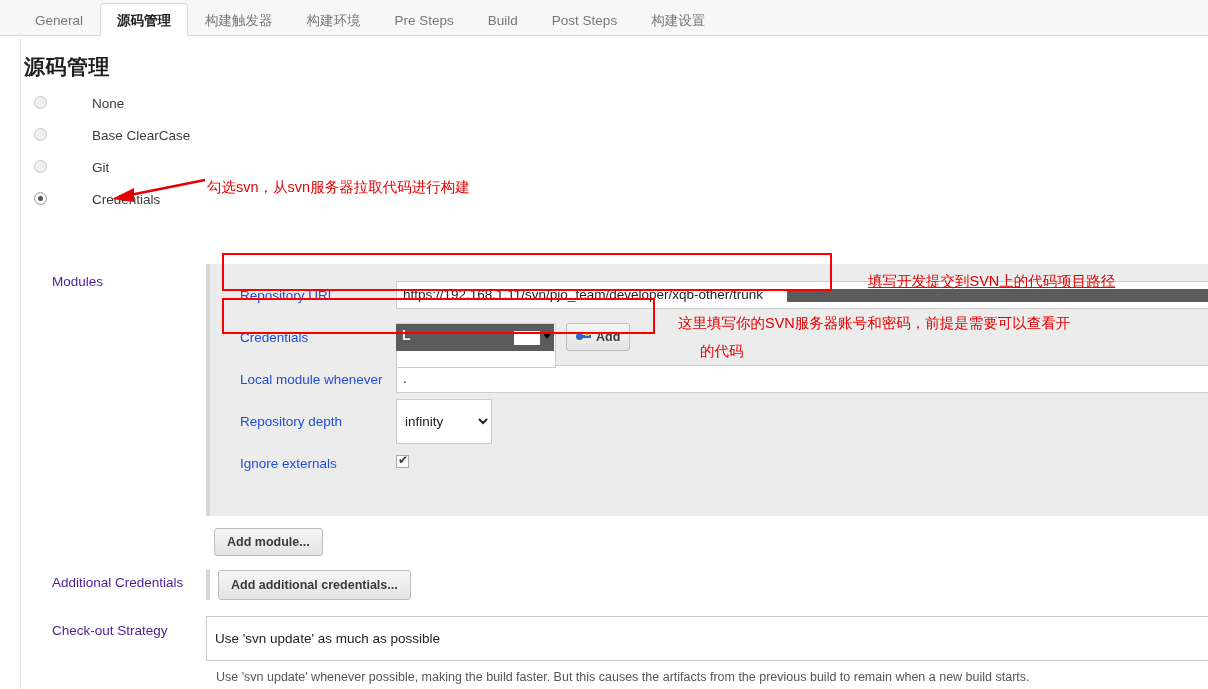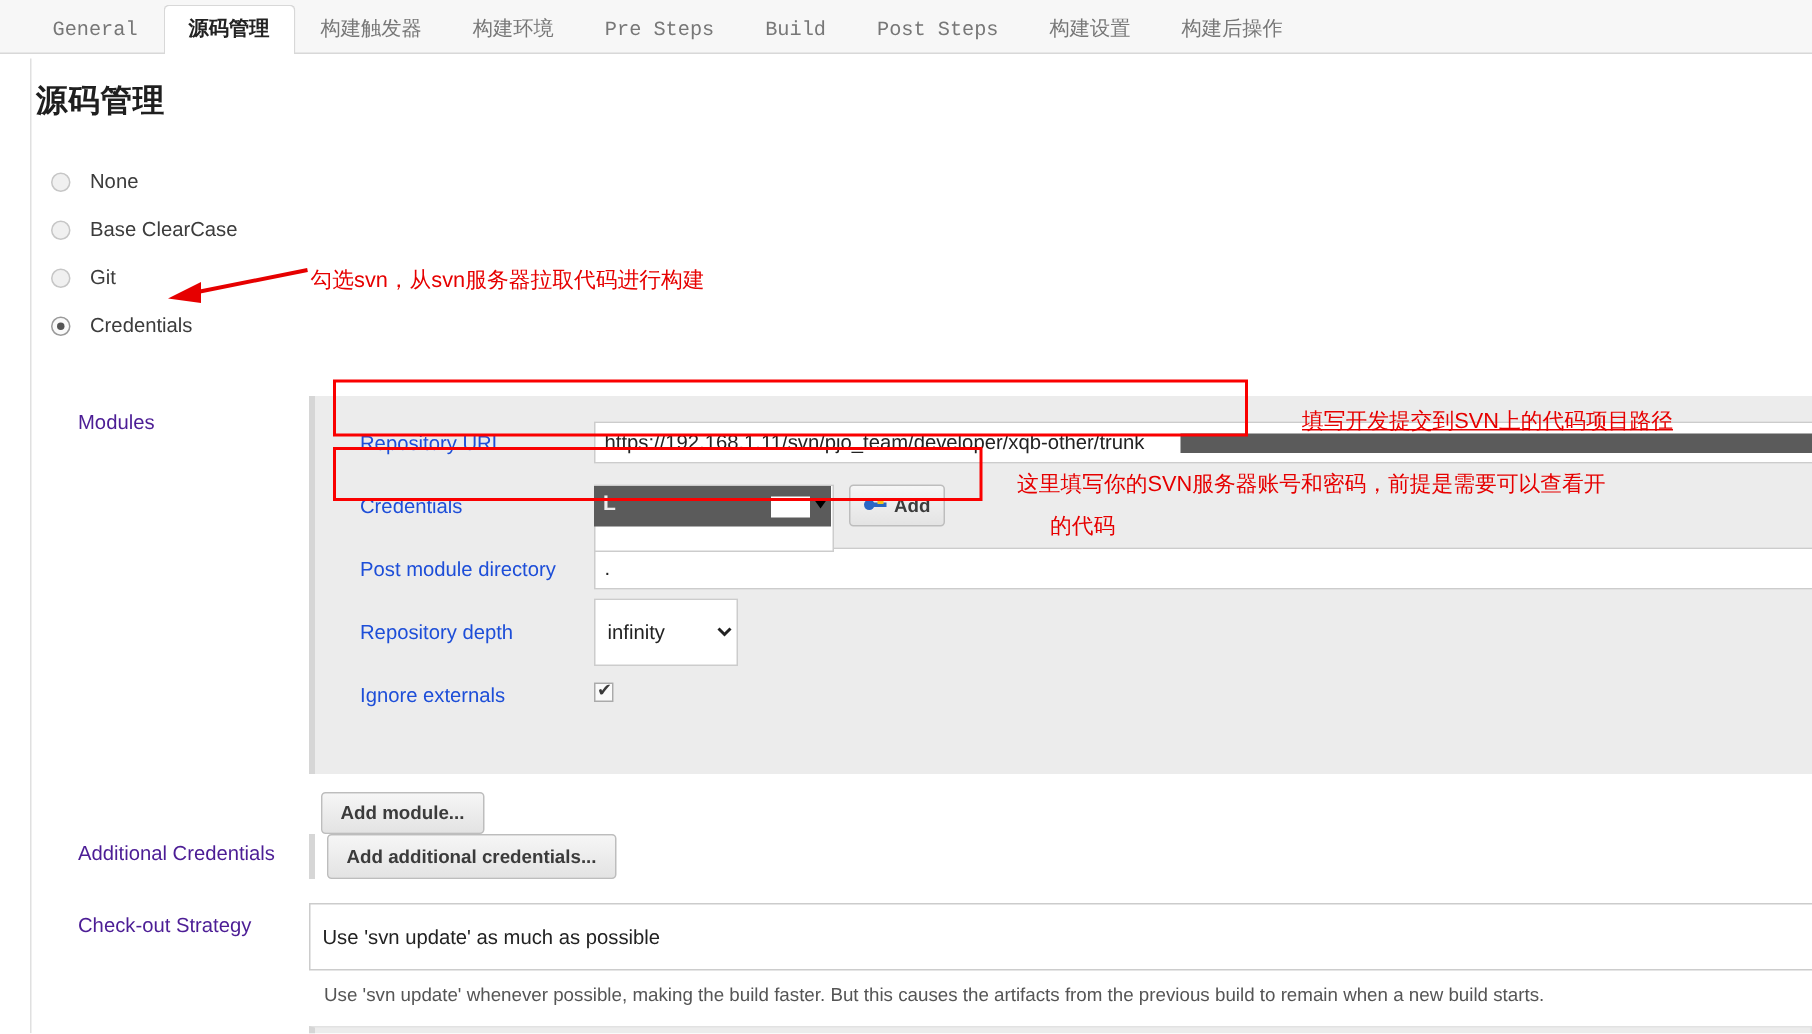--- a/index.html
+++ b/index.html
@@ -11,21 +11,21 @@
     -webkit-font-smoothing:antialiased;
   }
   .page{position:relative;width:1208px;height:689px;overflow:hidden;background:#fff;}
 
   
   .tabbar{
     position:absolute;left:0;top:0;width:1208px;height:36px;
     background:#f7f7f7;border-bottom:1px solid #d8d8d8;
     box-sizing:border-box;
   }
-  .tabs{display:flex;align-items:flex-end;height:36px;padding-left:18px;box-sizing:border-box;font-family:Liberation Mono, monospace;}
+  .tabs{display:flex;align-items:flex-end;height:36px;padding-left:18px;box-sizing:border-box;}
   .tab{
     padding:0 16px;height:33px;line-height:33px;
     color:#777;font-size:13.5px;white-space:nowrap;cursor:pointer;
     border:1px solid transparent;border-bottom:none;
     box-sizing:border-box;
   }
   .tab.active{
     background:#ffffff;color:#222;font-weight:bold;
     border:1px solid #d8d8d8;border-bottom:1px solid #fff;
     border-radius:4px 4px 0 0;
@@ -39,21 +39,21 @@
     border-left:1px solid #e0e0e0;
     box-sizing:border-box;
   }
   .section-title{
     position:absolute;left:24px;top:17px;
     font-size:21px;font-weight:bold;color:#1f1f1f;letter-spacing:0.5px;
   }
 
   
   .radio-list{position:absolute;left:30px;top:60px;width:1178px;}
-  .radio-row{display:flex;align-items:flex-end;height:32px;}
+  .radio-row{display:flex;align-items:flex-start;height:32px;gap:32px;}
   .radio{
     width:13px;height:13px;border-radius:50%;
     border:1px solid #c6c6c6;background:#f0f0f0;
     margin-left:4px;margin-right:13px;box-sizing:border-box;
     position:relative;flex:0 0 auto;cursor:pointer;
   }
   .radio.checked{background:#fafafa;border-color:#9a9a9a;}
   .radio.checked:after{
     content:"";position:absolute;left:3px;top:3px;width:5px;height:5px;
     border-radius:50%;background:#555;
@@ -172,21 +172,20 @@
   <div class="tabbar">
     <div class="tabs">
       <div class="tab">General</div>
       <div class="tab active">源码管理</div>
       <div class="tab">构建触发器</div>
       <div class="tab">构建环境</div>
       <div class="tab">Pre Steps</div>
       <div class="tab">Build</div>
       <div class="tab">Post Steps</div>
       <div class="tab">构建设置</div>
-      <div class="tab">构建后操作</div>
     </div>
   </div>
 
   <div class="content">
     <div class="outer-frame"></div>
 
     <div class="section-title">源码管理</div>
 
     <div class="radio-list">
       <div class="radio-row">
@@ -240,21 +239,21 @@
                       <span class="shaft"></span>
                       <span class="tooth"></span>
                   </span>
                   <span>Add</span>
                 </div>
               </div>
             </div>
           </div>
 
           <div class="inner-row">
-            <div class="inner-lbl">Post module directory</div>
+            <div class="inner-lbl">Local module whenever</div>
             <div class="field">
               <input class="txt lmd-input" type="text" value="." style="">
             </div>
           </div>
 
           <div class="inner-row">
             <div class="inner-lbl">Repository depth</div>
             <div class="field">
               <select class="sel depth-select">
                 <option>infinity</option>
@@ -272,21 +271,21 @@
         </div>
       </div>
 
       <div class="grid-row">
         <div class="lbl-cell left"></div>
         <div class="addmodule-row">
           <div class="btn">Add module...</div>
         </div>
       </div>
 
-      <div class="grid-row" style="">
+      <div class="grid-row" style="margin-top:14px;">
         <div class="lbl-cell left" style="padding-top:5px;">Additional Credentials</div>
         <div style="border-left:4px solid #d6d6d6;padding-left:8px;">
           <div class="btn" style="height:28px;">Add additional credentials...</div>
         </div>
       </div>
 
       <div class="grid-row" style="margin-top:16px;">
         <div class="lbl-cell left" style="padding-top:7px;">Check-out Strategy</div>
         <div class="field">
           <select class="sel strategy-input">

